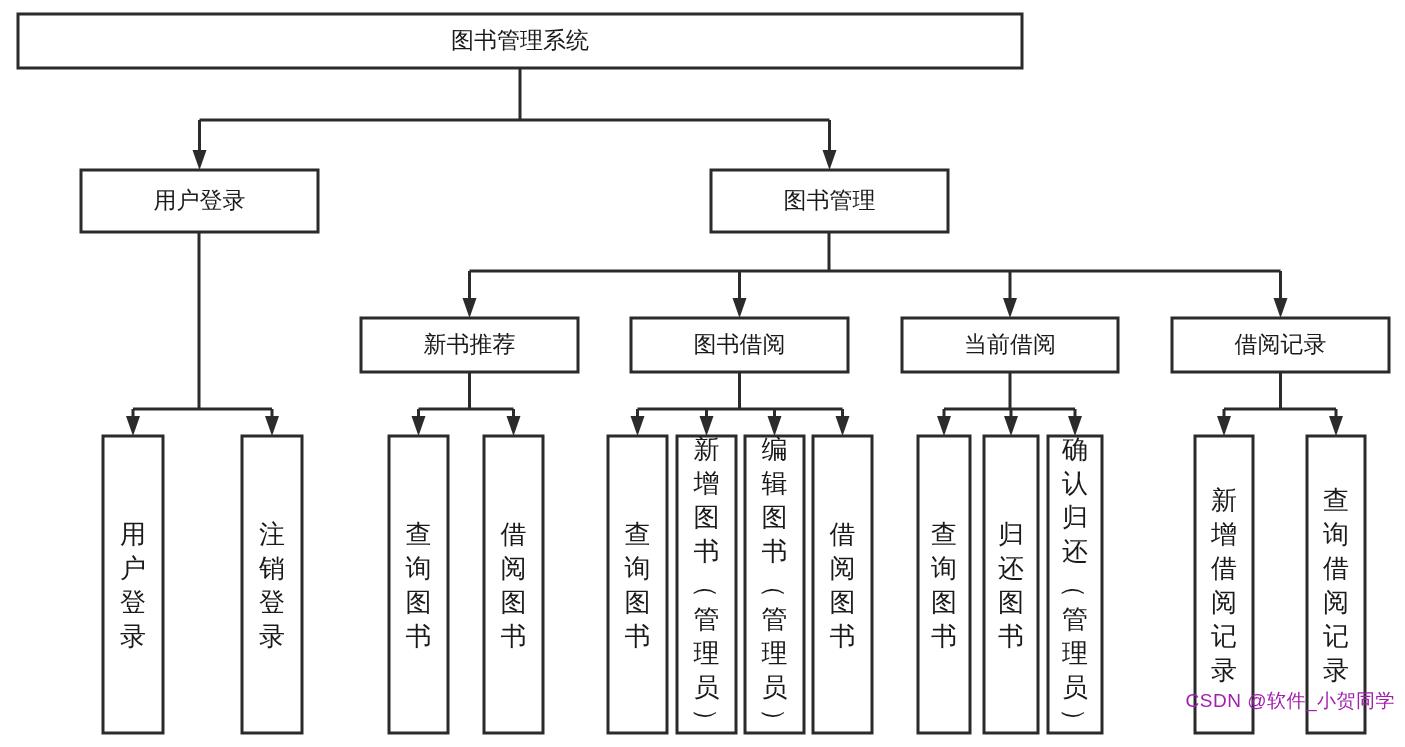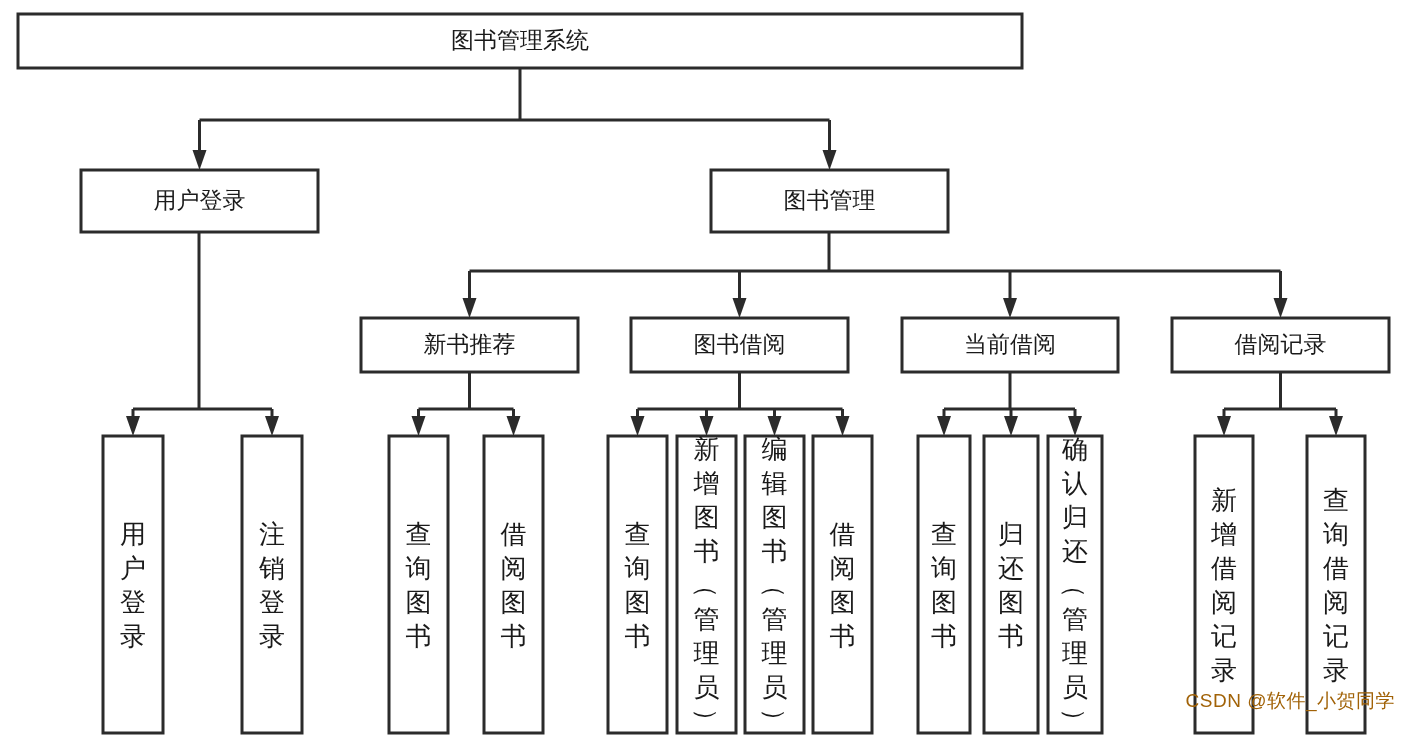--- a/index.html
+++ b/index.html
@@ -51,21 +51,21 @@
     font-size: 26px;
     fill: #1a1a1a;
     text-anchor: middle;
   }
   .watermark {
     position: absolute;
     right: 10px;
     bottom: 6px;
     font-family: "Liberation Sans", "DejaVu Sans", sans-serif;
     font-size: 19px;
-    color: #a16207;
+    color: #a21caf;
     white-space: nowrap;
     letter-spacing: 0.5px;
     user-select: none;
   }
 </style>
 </head>
 <body>
 
 <div id="diagram-root">
   <svg class="canvas" id="svg-canvas" viewBox="0 0 1405 747">

